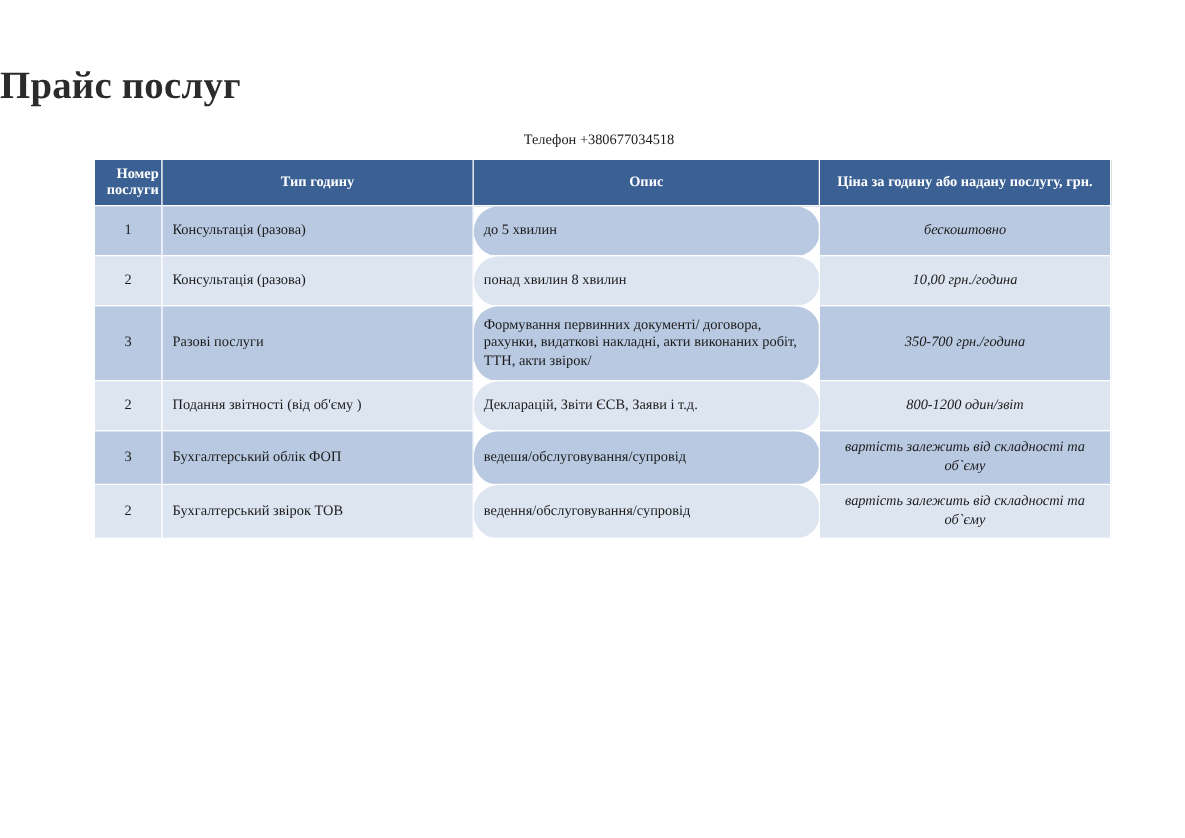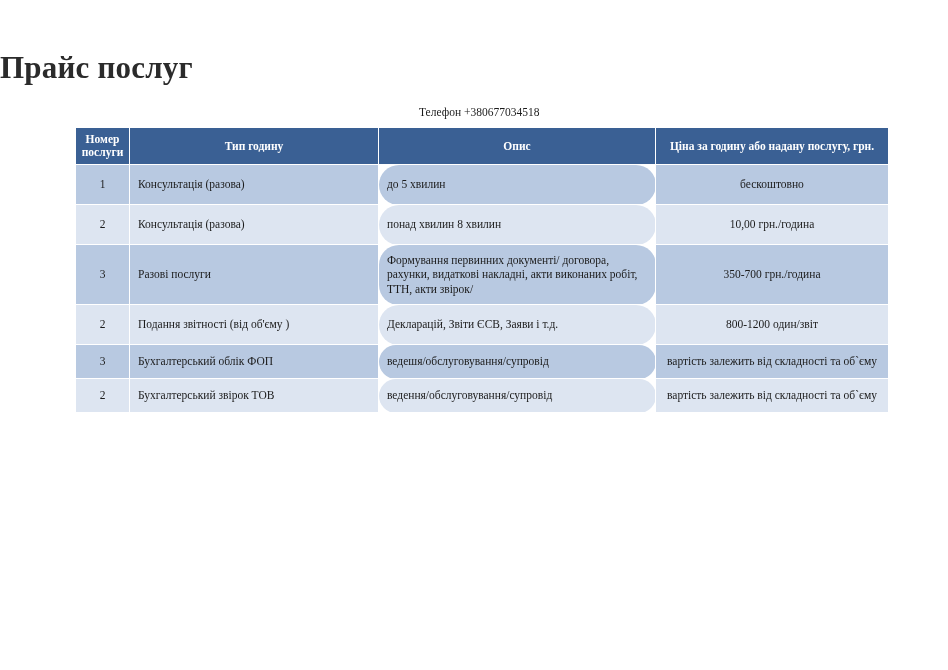--- a/index.html
+++ b/index.html
@@ -92,37 +92,38 @@
     text-align: center;
     vertical-align: middle;
     padding: 5px 4px;
     height: 22px;
     border: 1px solid #ffffff;
     line-height: 1.15;
   }
   .price-table thead th.th-num {
     padding-left: 2px;
     padding-right: 2px;
+    text-align: right;
   }
 
   .price-table tbody td {
     border: 1px solid #ffffff;
     padding: 6px 8px;
     vertical-align: middle;
     line-height: 1.3;
     font-size: 11.5px;
     color: #1b1b1b;
   }
   .price-table tbody tr.row-dark td  { background: #b8c9e1; }
   .price-table tbody tr.row-light td { background: #dde5f1; }
 
   .cell-num   { text-align: center; }
   .cell-type  { text-align: left; }
   .cell-desc  { text-align: left; border-radius: 20px; }
-  .cell-price { text-align: center; }
+  .cell-price { text-align: center; font-style: italic; }
 
   .r-tall td { height: 47px; }
   .r-normal td { height: 27px; }
   .r-short td { height: 21px; }
 </style>
 </head>
 <body>
 
 <div class="page">
 

